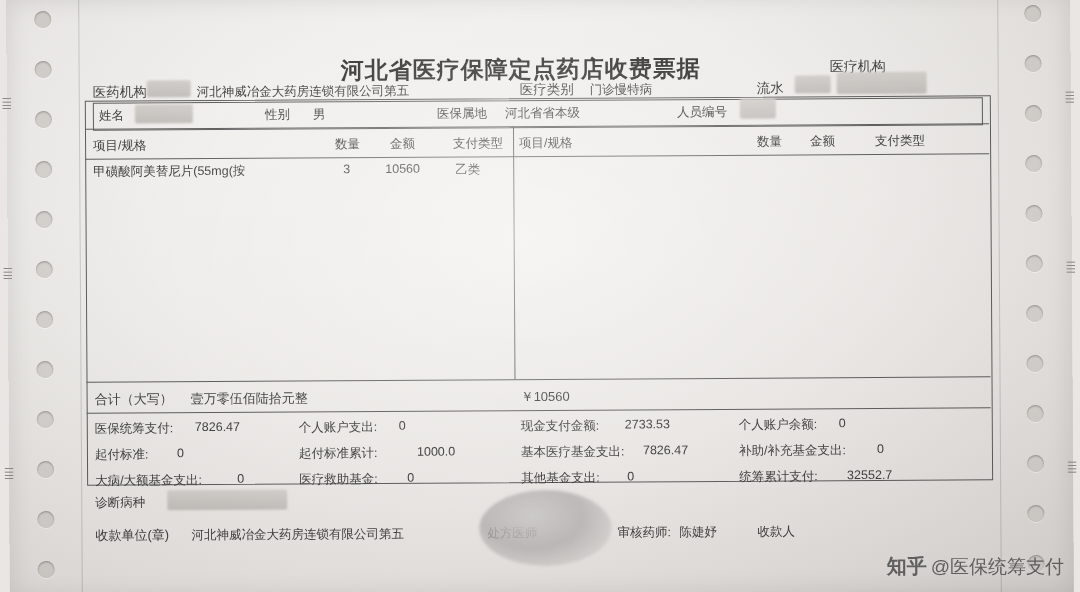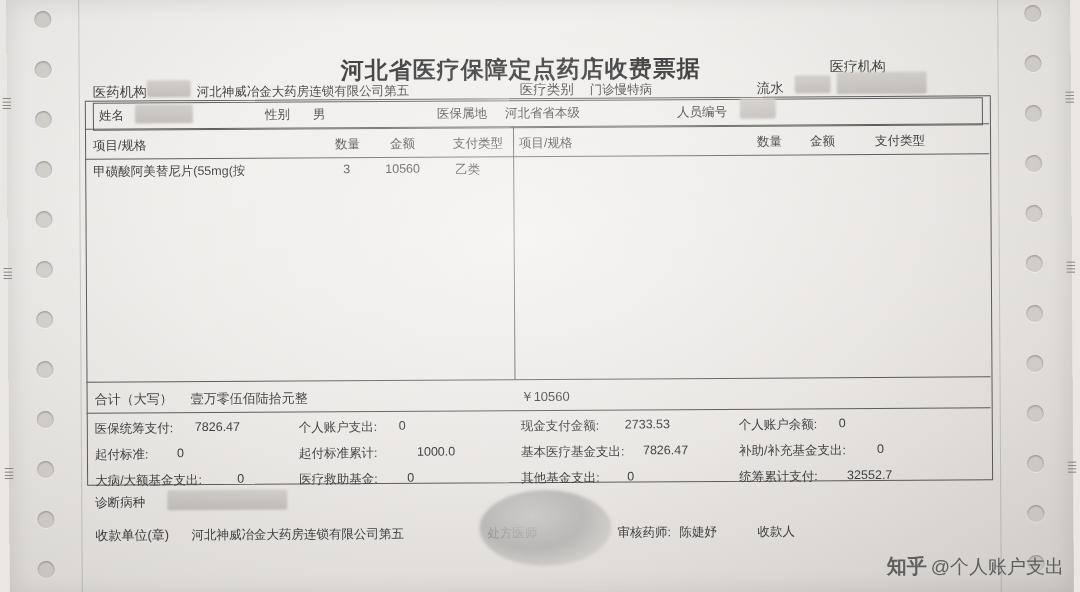--- a/index.html
+++ b/index.html
@@ -280,15 +280,15 @@
       <div class="cell" style="left:592px; top:485px; font-size:12.5px;">陈婕妤</div>
       <div class="cell" style="left:670px; top:485px; font-size:12.5px;">收款人</div>
 
       <div class="smudge" style="left:392px; top:450px; width:132px; height:76px;"></div>
     </div>
 
     <div class="paper-shade"></div>
   </div>
 
   <div class="watermark">
-    <span class="wm-logo">知乎</span><span>@个人账户支出</span>
+    <span class="wm-logo">知乎</span><span>@医保统筹支付</span>
   </div>
 </div>
 
 </body></html>

